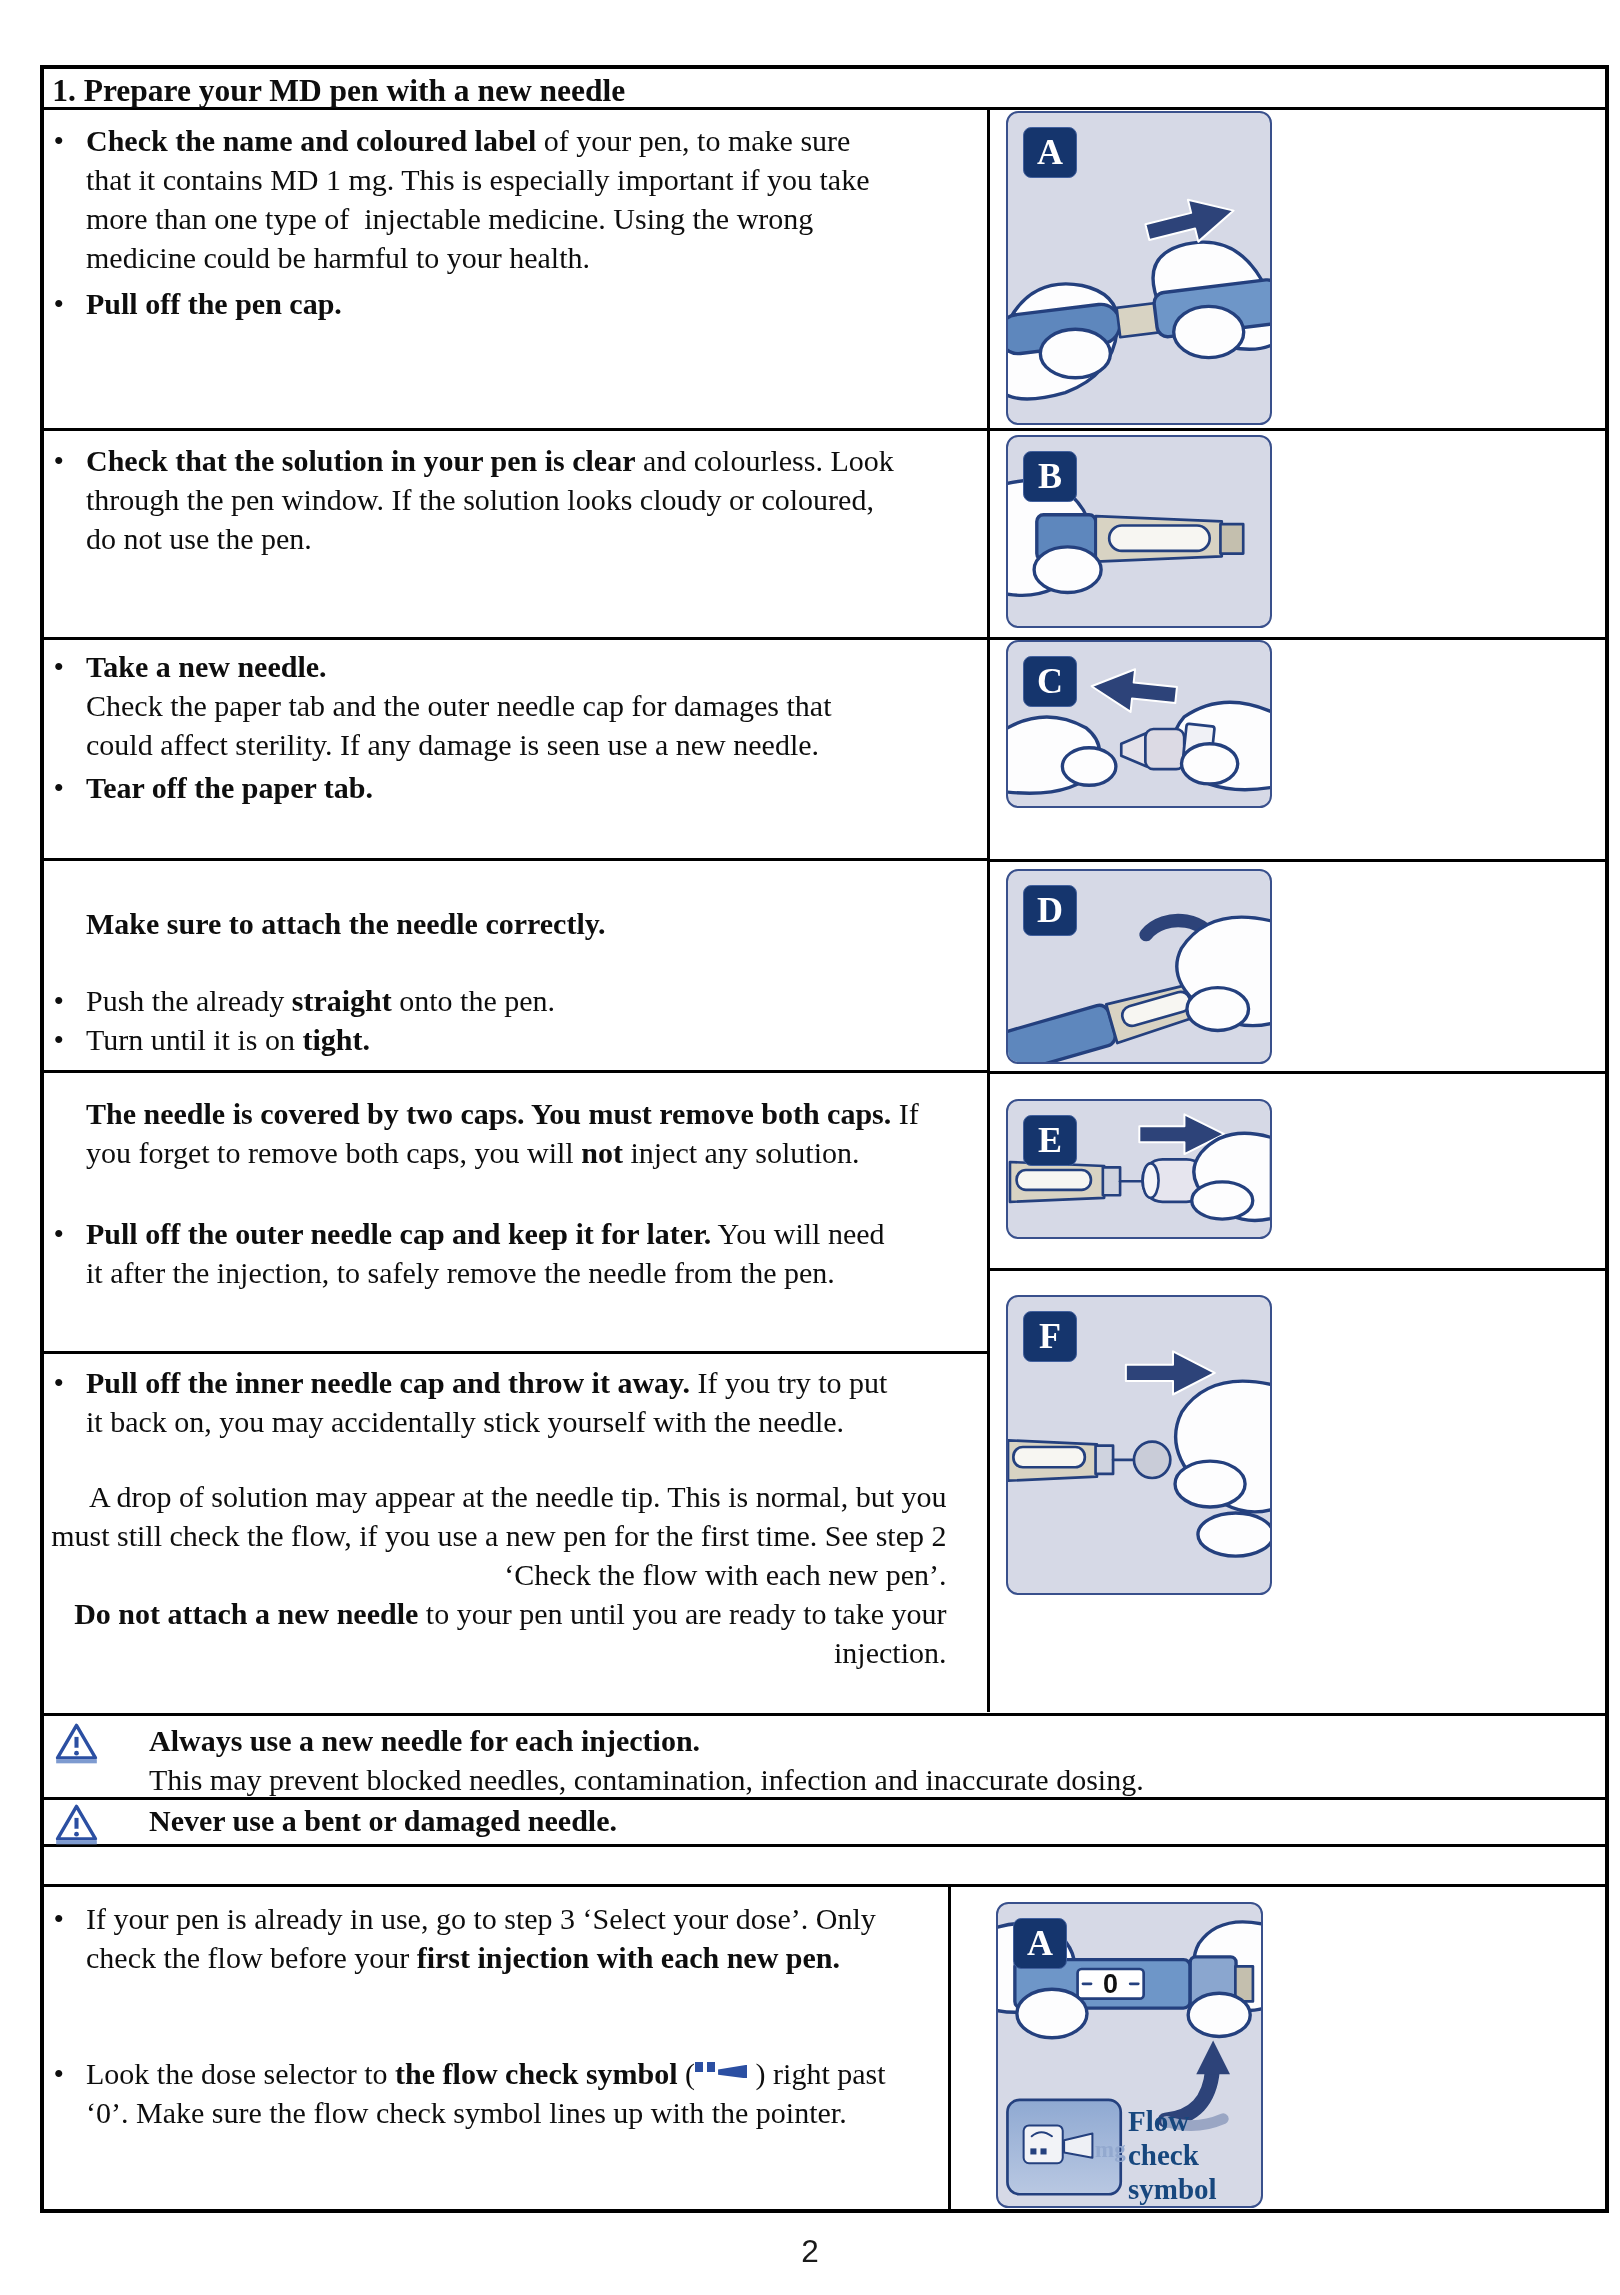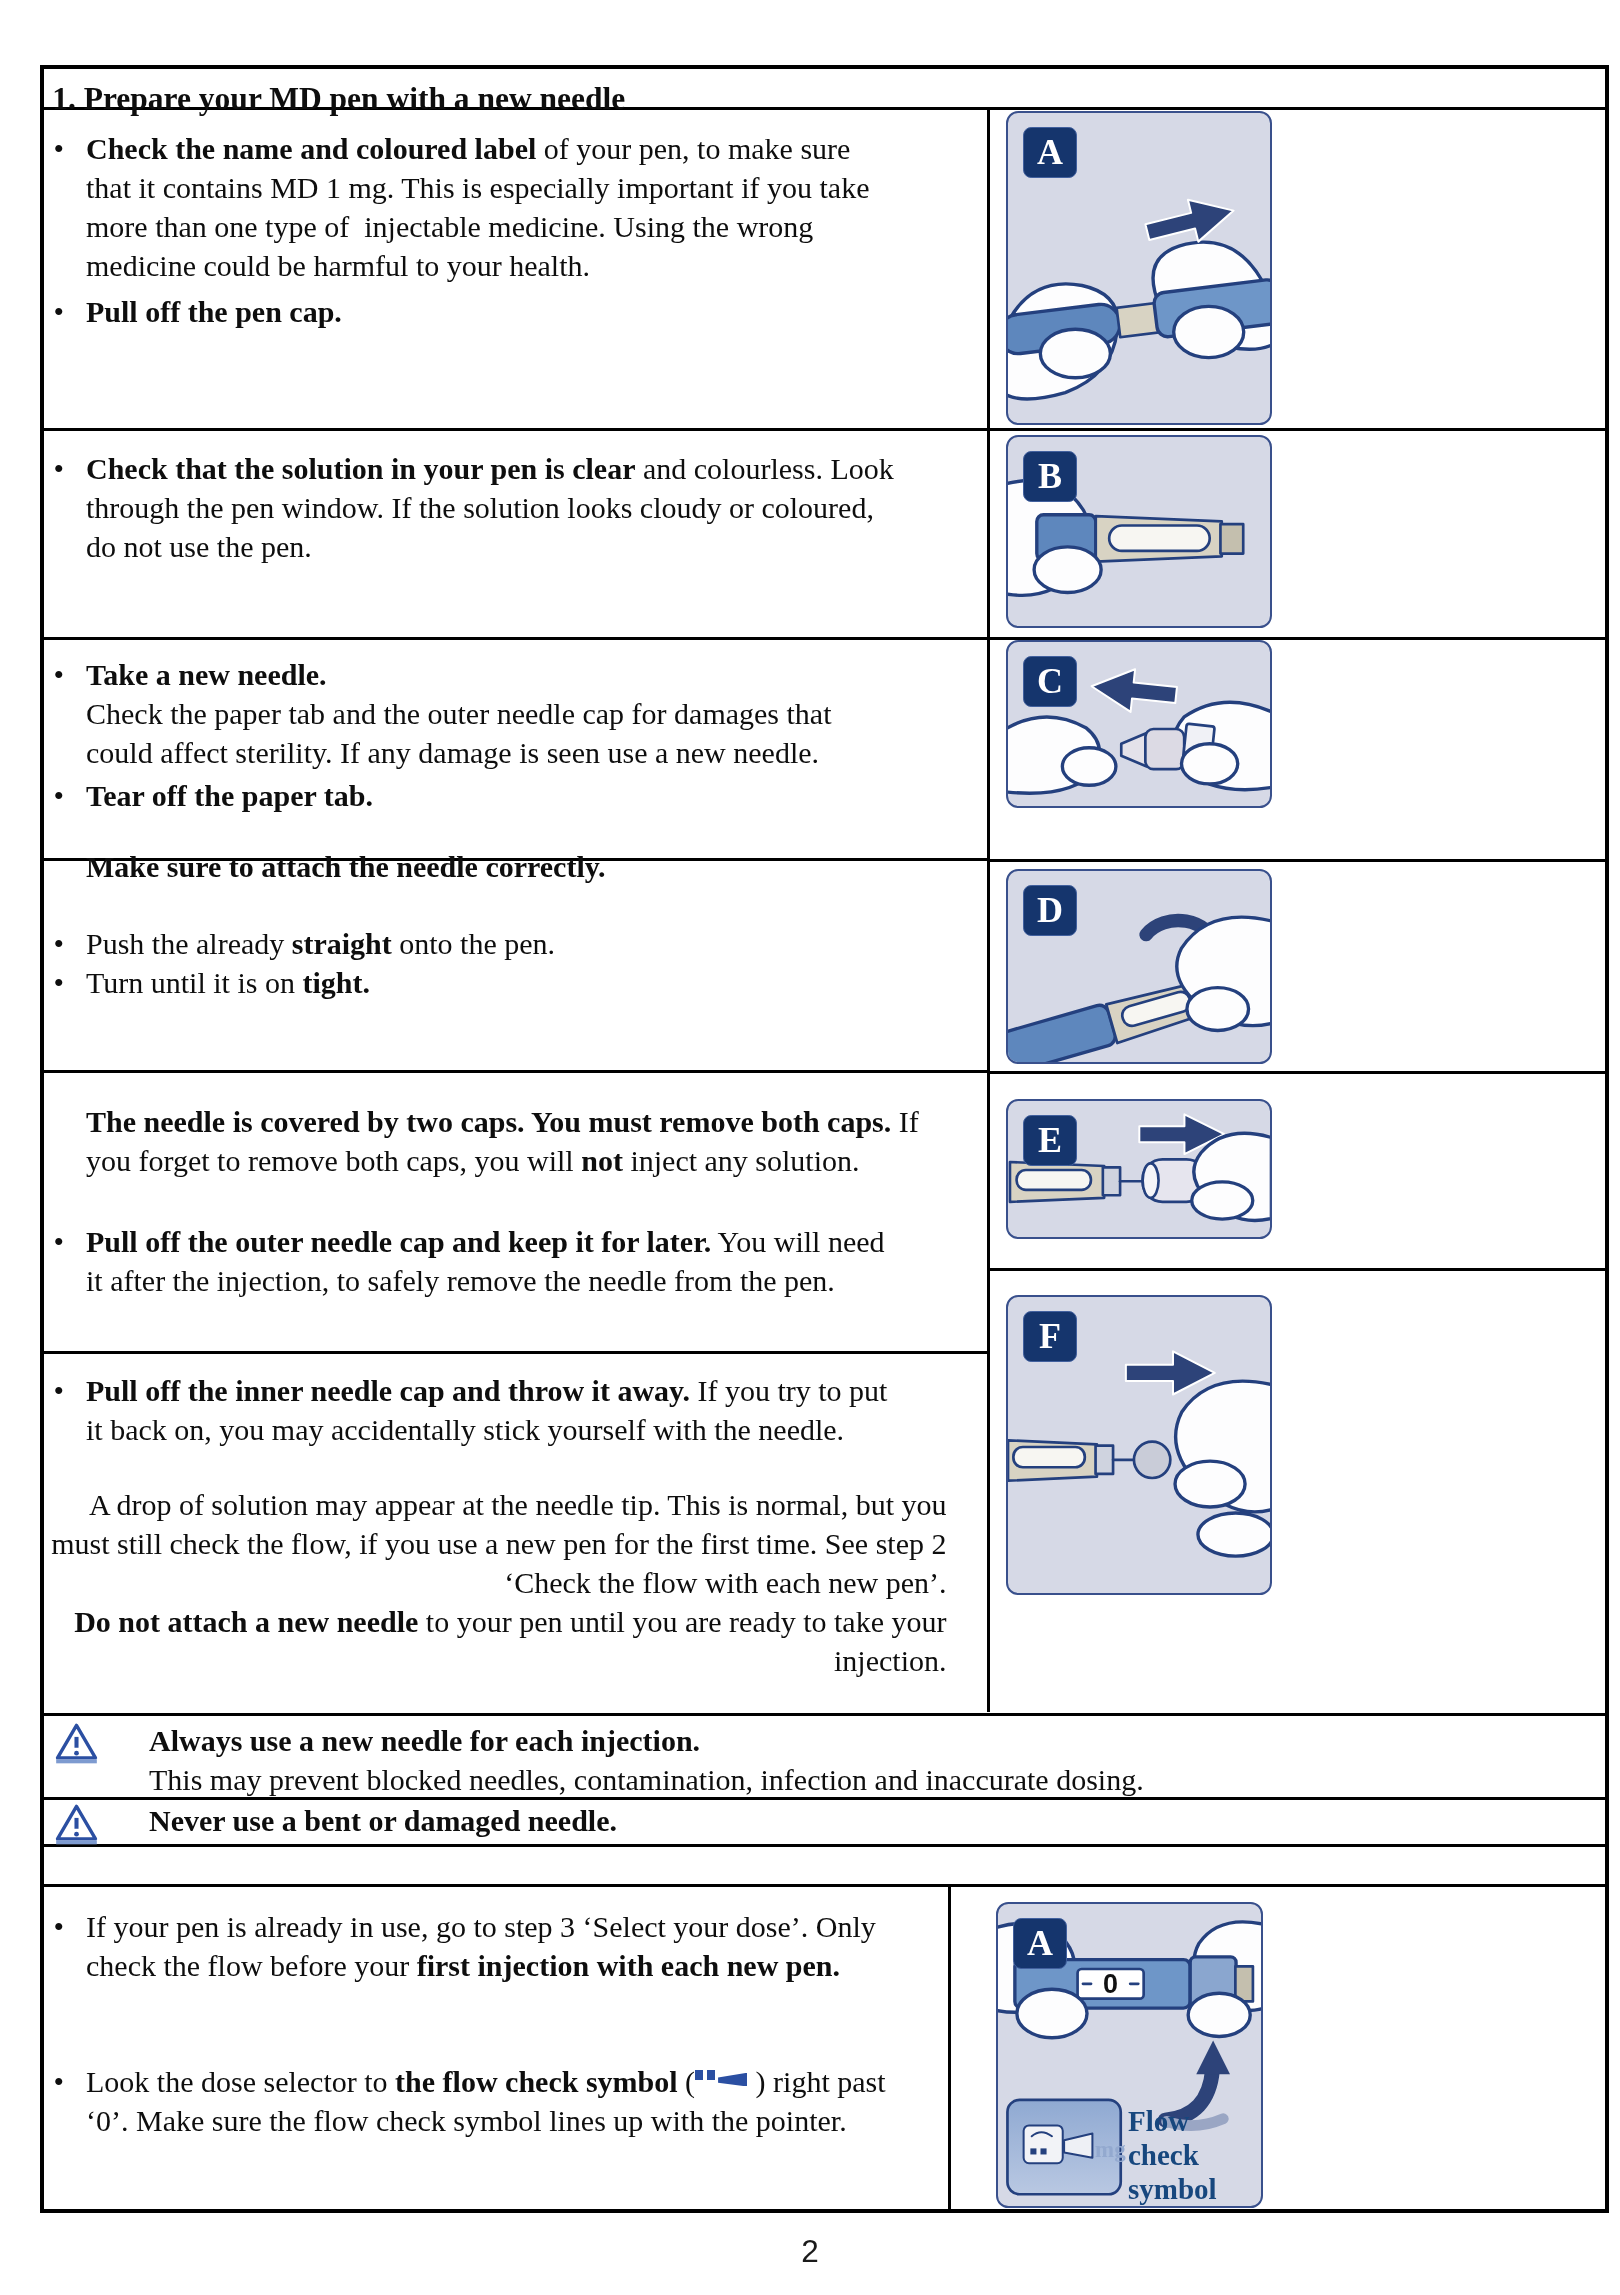--- a/index.html
+++ b/index.html
@@ -1,19 +1,19 @@
 <!DOCTYPE html>
 <html style="font-size:11px"><head>
 <meta charset="utf-8">
 <style>
   html,body{margin:0;padding:0;background:#ffffff;}
   body{width:1620px;height:2295px;position:relative;font-family:"Liberation Serif",serif;color:#0e0e0e;}
   .sheet{position:absolute;left:40px;top:65px;width:1569px;height:2148px;border:4.1px solid #000;box-sizing:border-box;background:#fff;}
   .ln{position:absolute;background:#000;}
-  .cell{position:absolute;box-sizing:border-box;margin-top:8px;}
+  .cell{position:absolute;box-sizing:border-box;}
   .sec-title{font-size:31.5px;font-weight:bold;line-height:37px;padding:2.7px 0 0 8.2px;}
   .block{font-size:30px;line-height:39px;}
   .bullet{position:relative;padding-left:42px;}
   .bullet .dot{position:absolute;left:9.6px;top:0;}
   .btxt{max-width:811px;white-space:pre-wrap;}
   .plain{padding-left:42px;max-width:856px;white-space:pre-wrap;}
   .wide{padding-left:5.5px;max-width:897px;white-space:pre-wrap;text-align:right;}
   .btxt b,.plain b,.wide b,.wtitle b{font-weight:bold;}
   .wrow{position:absolute;}
   .warn-icon{position:absolute;left:9.6px;top:6.8px;}
@@ -83,21 +83,21 @@
         <span class="dot">•</span>
         <div class="btxt"><b>Take a new needle.
 </b><span>Check the paper tab and the outer needle cap for damages that could affect sterility. If any damage is seen use a new needle.</span></div>
       </div>
     <div class="block bullet" style="margin-top:4.1px;">
         <span class="dot">•</span>
         <div class="btxt"><b>Tear off the paper tab.</b></div>
       </div>
   </div>
 
-  <div class="cell" style="left:0;top:760px;width:1020px;height:209px;padding-top:9.6px;">
+  <div class="cell" style="left:0;top:825px;width:1020px;height:209px;padding-top:9.6px;">
     <div class="block plain"><b>Make sure to attach the needle correctly.</b></div>
     <div class="block bullet" style="margin-top:38px;">
         <span class="dot">•</span>
         <div class="btxt"><span>Push the already </span><b>straight</b><span> onto the pen.</span></div>
       </div>
     <div class="block bullet">
         <span class="dot">•</span>
         <div class="btxt"><span>Turn until it is on </span><b>tight.</b></div>
       </div>
   </div>

